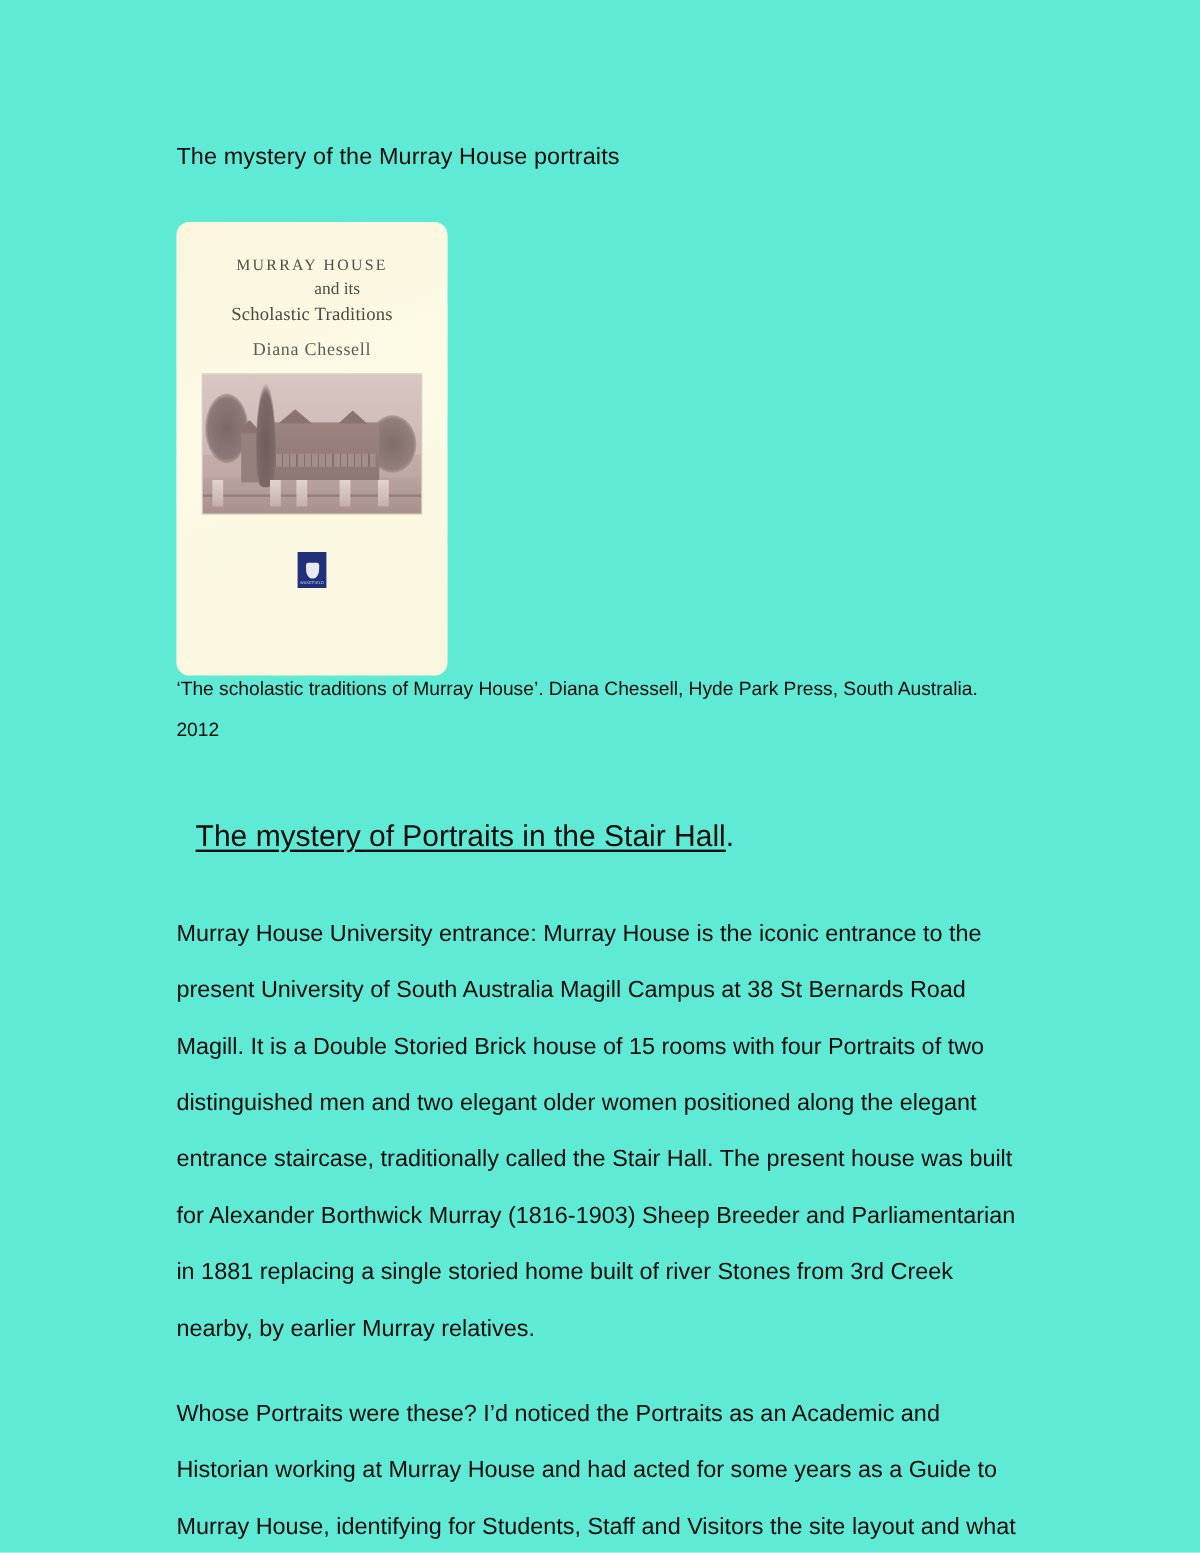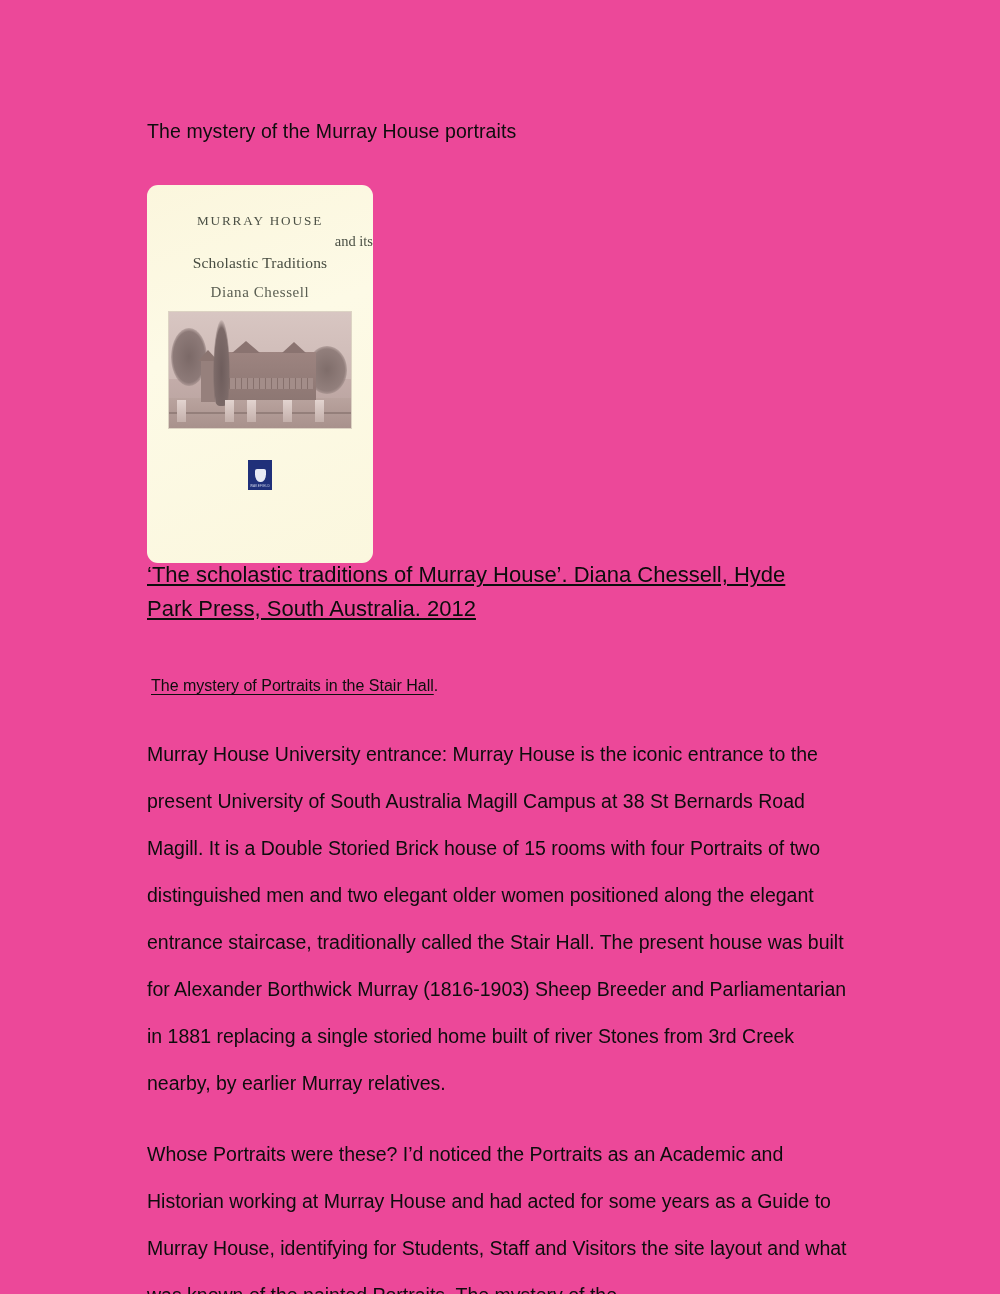--- a/index.html
+++ b/index.html
@@ -10,21 +10,21 @@
   }
   body {
     font-family: "Liberation Sans", sans-serif;
     color: #000000;
   }
   .page {
     position: relative;
     width: 1000px;
     height: 1294px;
     margin: 0 auto;
-    background: #ec4899;
+    background: #5eead4;
     overflow: hidden;
     box-sizing: border-box;
   }
   .content {
     position: absolute;
     left: 147px;
     top: 0;
     width: 715px;
   }
 
@@ -65,21 +65,21 @@
     color: #4c5146;
     text-transform: uppercase;
     font-variant: small-caps;
     white-space: nowrap;
   }
   .cover-sub1 {
     position: absolute;
     left: 0;
     right: 0;
     top: 48px;
-    text-align: right;
+    text-align: center;
     font-family: "Liberation Serif", serif;
     font-size: 14.5px;
     color: #4a4f44;
     padding-left: 42px;
   }
   .cover-sub2 {
     position: absolute;
     left: 0;
     right: 0;
     top: 69px;
@@ -220,30 +220,29 @@
     font-size: 3.2px;
     letter-spacing: 0.2px;
     color: #cfd5e8;
     font-family: "Liberation Sans", sans-serif;
   }
 
   
   .citation {
     margin: 0;
     padding-top: 36px;
-    font-size: 22px;
+    font-size: 16px;
     line-height: 33.5px;
     color: #0d0d0d;
     width: 680px;
-    text-decoration: underline;
   }
   .section-heading {
-    margin: 4px;
+    margin: 16px;
     padding-top: 40px;
-    font-size: 16px;
+    font-size: 25px;
     line-height: 33.5px;
     font-weight: normal;
     color: #0d0d0d;
   }
   .section-heading .u {
     text-decoration: underline;
     text-underline-offset: 3px;
   }
   .body-para {
     margin: 0;

